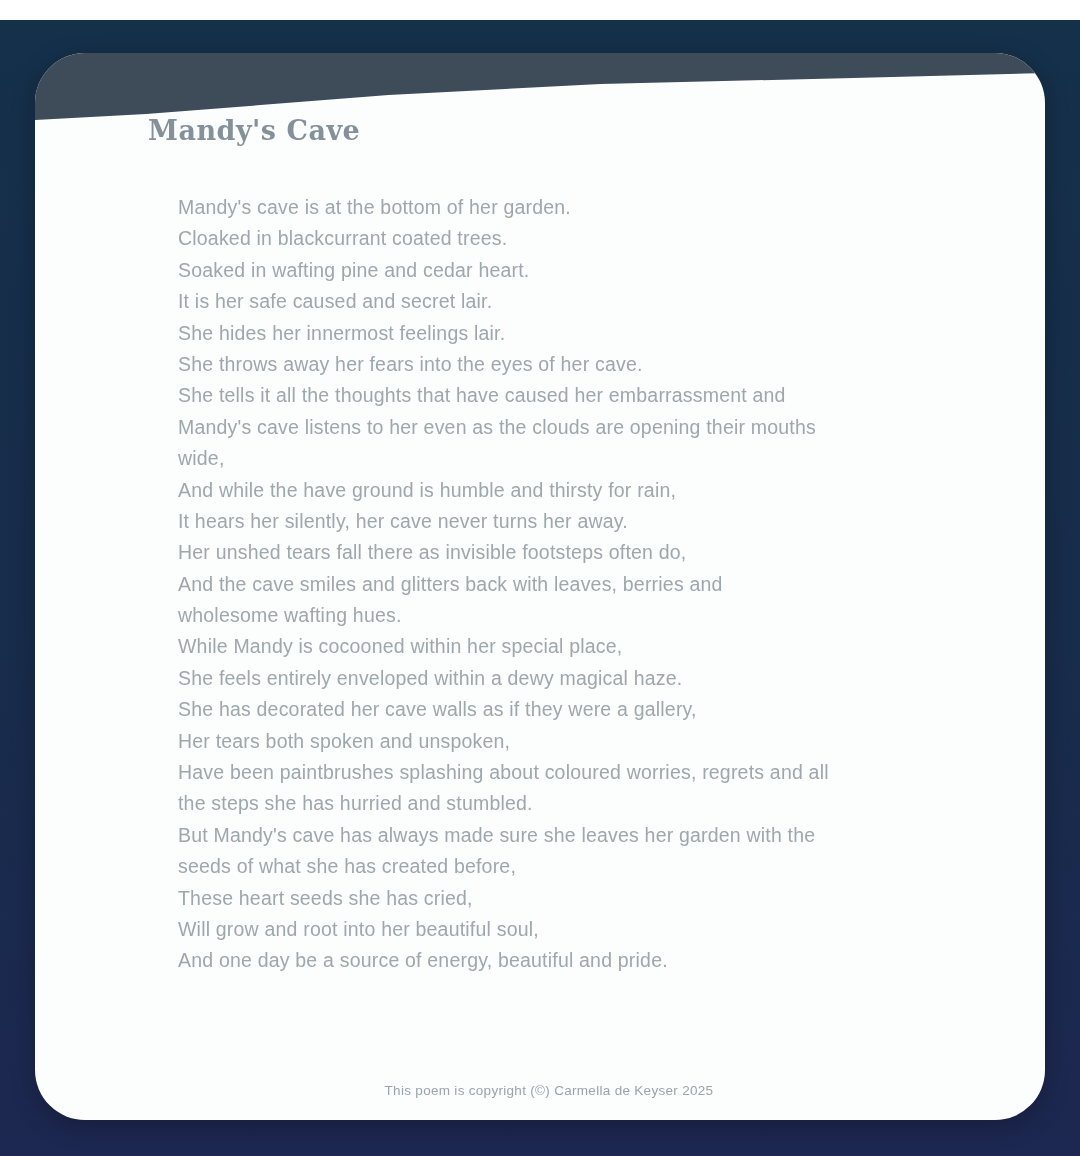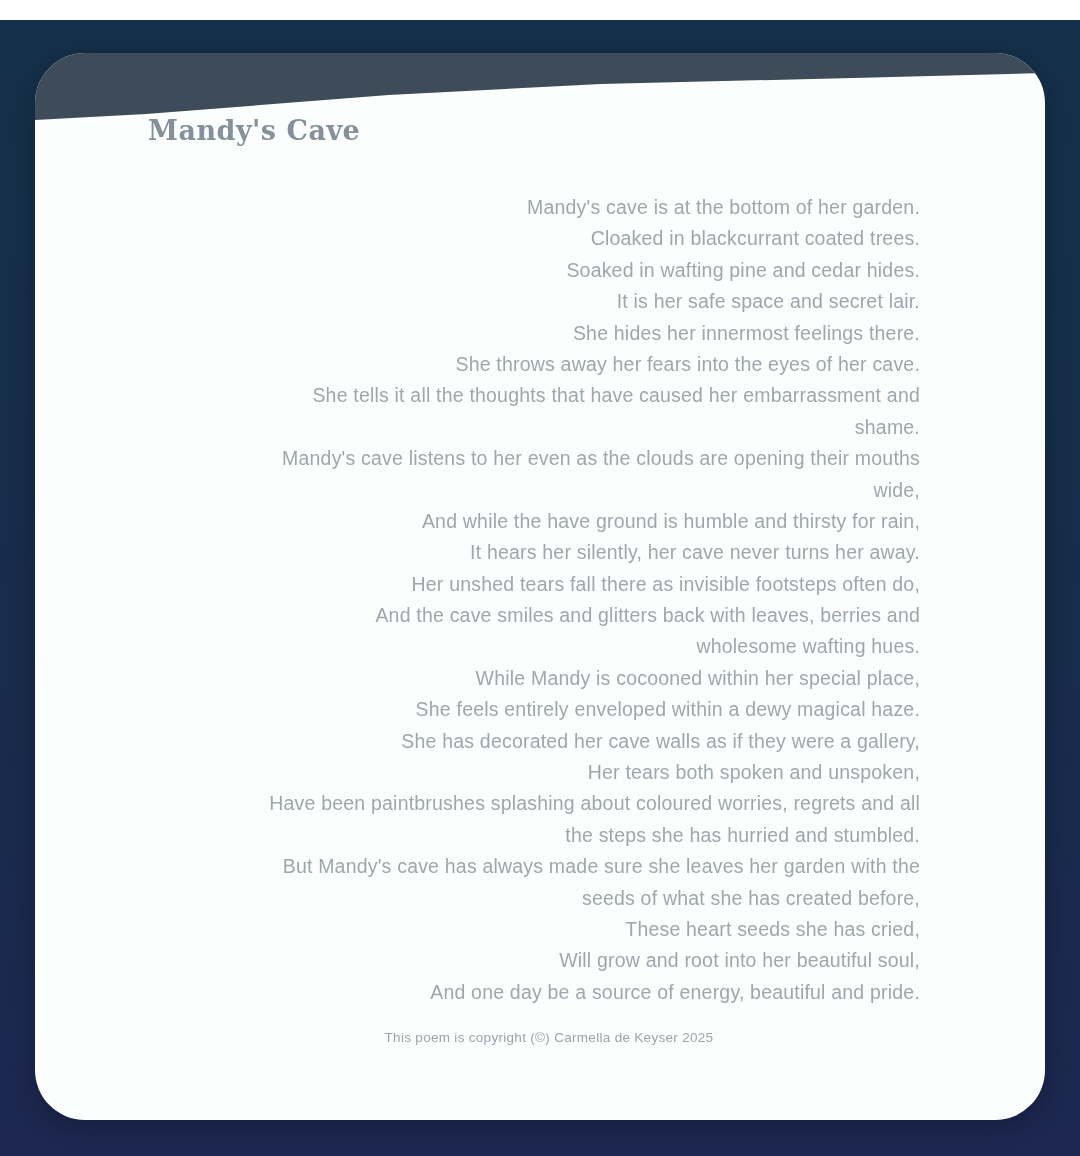--- a/index.html
+++ b/index.html
@@ -31,48 +31,47 @@
   }
   .title {
     position: absolute; left: 113px; top: 62px; margin: 0;
     font-family: "DejaVu Serif", "Liberation Serif", serif;
     font-weight: 700; font-size: 27px; letter-spacing: 0.5px;
     color: var(--title-text, #84909a);
   }
   .poem {
     position: absolute; left: 143px; top: 139px; width: 742px;
     color: var(--poem-text, #9ea7ac);
-    font-size: 19.5px; letter-spacing: 0.2px; text-align: right;
+    font-size: 19.5px; letter-spacing: 0.2px;
   }
   .poem-line {
     height: 31.4px; line-height: 31.4px; white-space: nowrap;
   }
   .footer {
-    position: absolute; left: 143px; top: 977px; width: 742px;
+    position: absolute; left: 143px; top: 1030px; width: 742px;
     text-align: center;
     font-size: 13.5px; letter-spacing: 0.3px;
     color: var(--footer-text, #9aa4aa);
   }
 </style>
 </head>
 <body>
 
 <div class="stage">
   <div class="card">
     <div class="band"></div>
     <h1 class="title">Mandy's Cave</h1>
     <div class="poem">
         <div class="poem-line">Mandy's cave is at the bottom of her garden.</div>
         <div class="poem-line">Cloaked in blackcurrant coated trees.</div>
-        <div class="poem-line">Soaked in wafting pine and cedar hides.</div>
-        <div class="poem-line">It is her safe space and secret lair.</div>
-        <div class="poem-line">She hides her innermost feelings there.</div>
+        <div class="poem-line">Soaked in wafting pine and cedar heart.</div>
+        <div class="poem-line">It is her safe caused and secret lair.</div>
+        <div class="poem-line">She hides her innermost feelings lair.</div>
         <div class="poem-line">She throws away her fears into the eyes of her cave.</div>
         <div class="poem-line">She tells it all the thoughts that have caused her embarrassment and</div>
-        <div class="poem-line">shame.</div>
         <div class="poem-line">Mandy's cave listens to her even as the clouds are opening their mouths</div>
         <div class="poem-line">wide,</div>
         <div class="poem-line">And while the have ground is humble and thirsty for rain,</div>
         <div class="poem-line">It hears her silently, her cave never turns her away.</div>
         <div class="poem-line">Her unshed tears fall there as invisible footsteps often do,</div>
         <div class="poem-line">And the cave smiles and glitters back with leaves, berries and</div>
         <div class="poem-line">wholesome wafting hues.</div>
         <div class="poem-line">While Mandy is cocooned within her special place,</div>
         <div class="poem-line">She feels entirely enveloped within a dewy magical haze.</div>
         <div class="poem-line">She has decorated her cave walls as if they were a gallery,</div>

